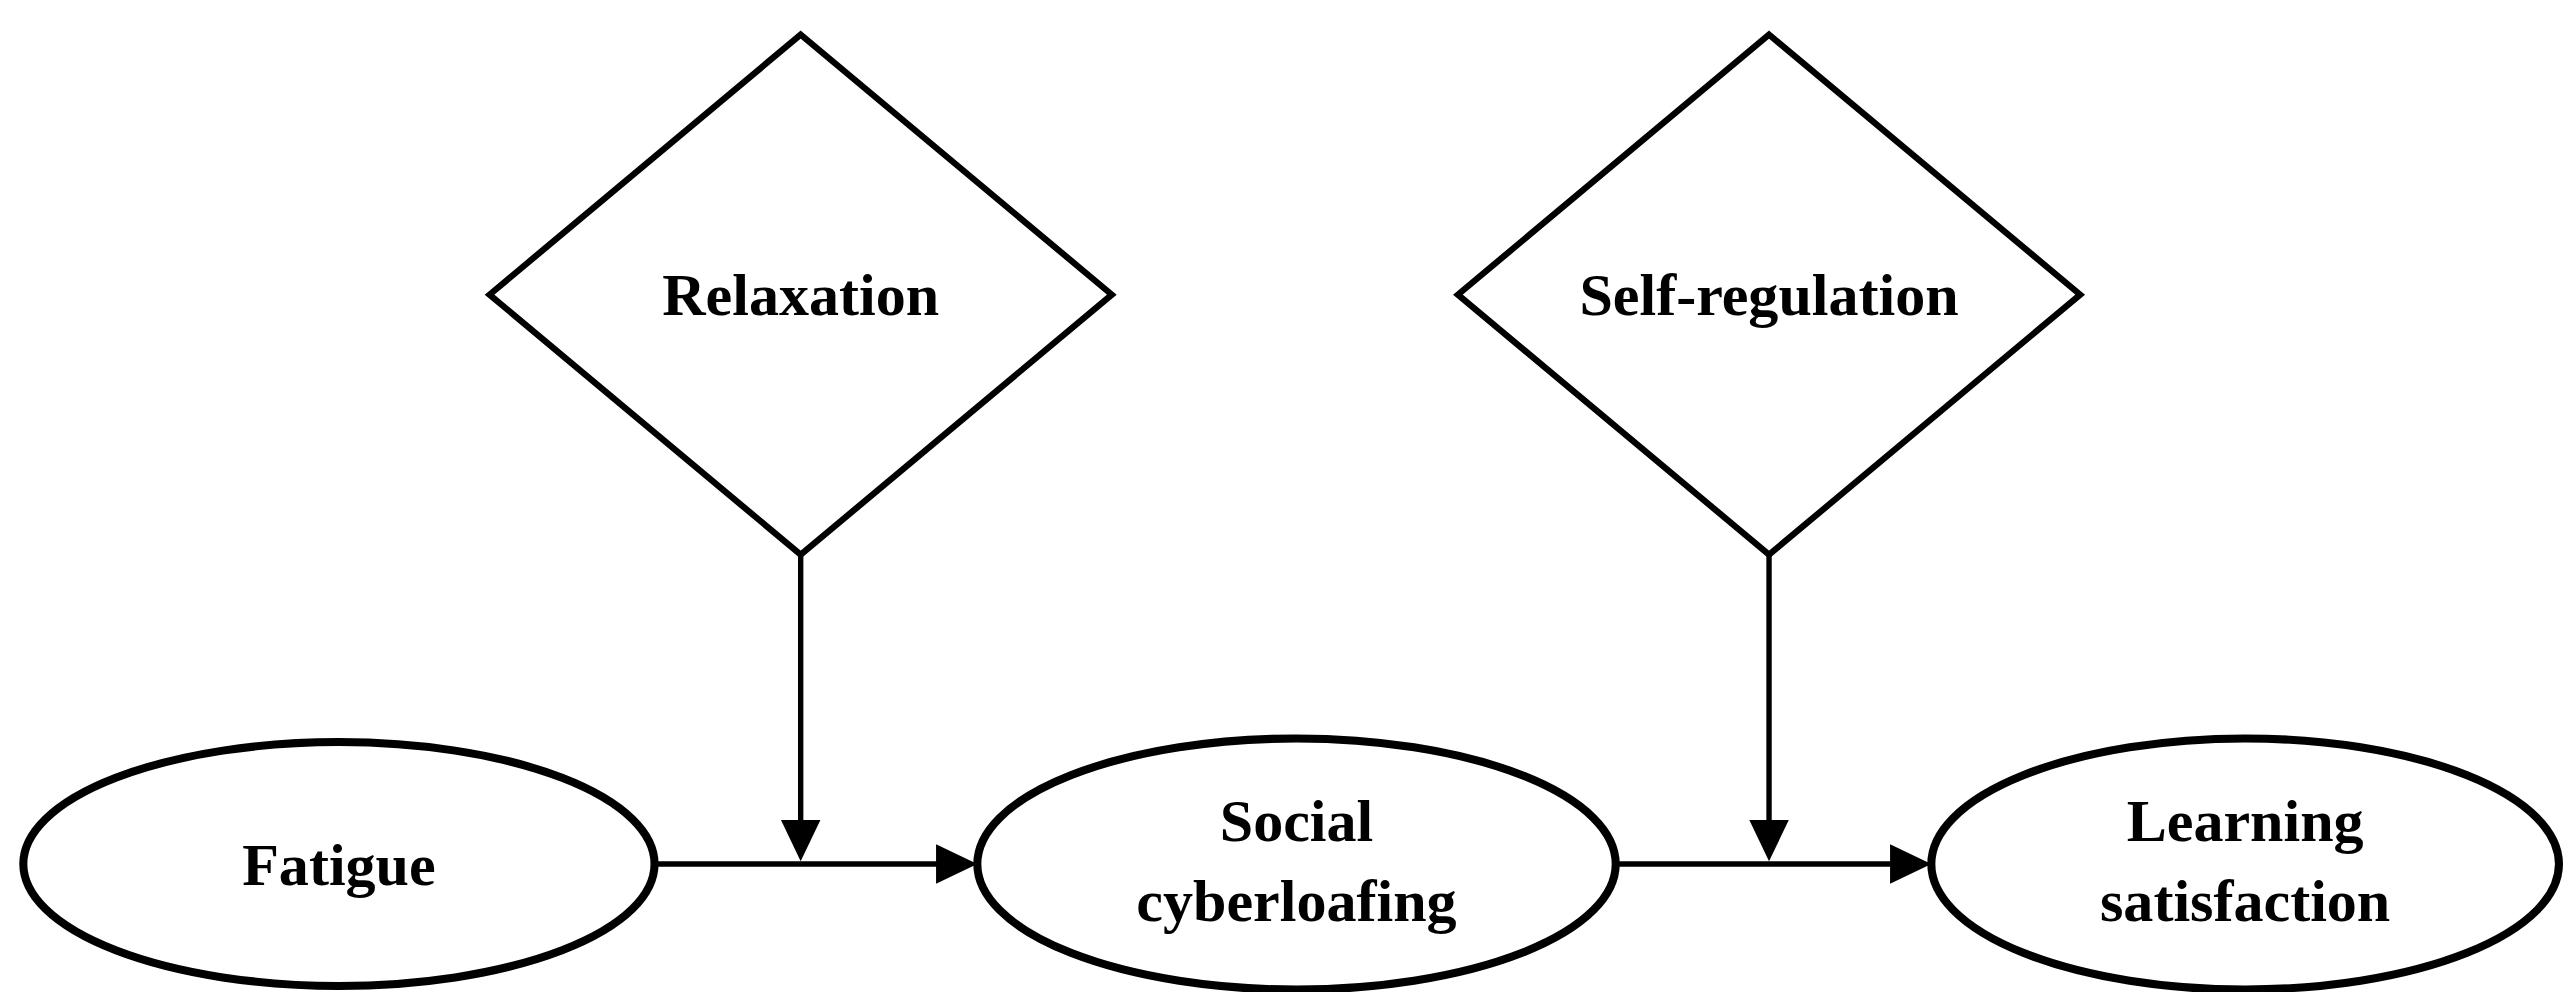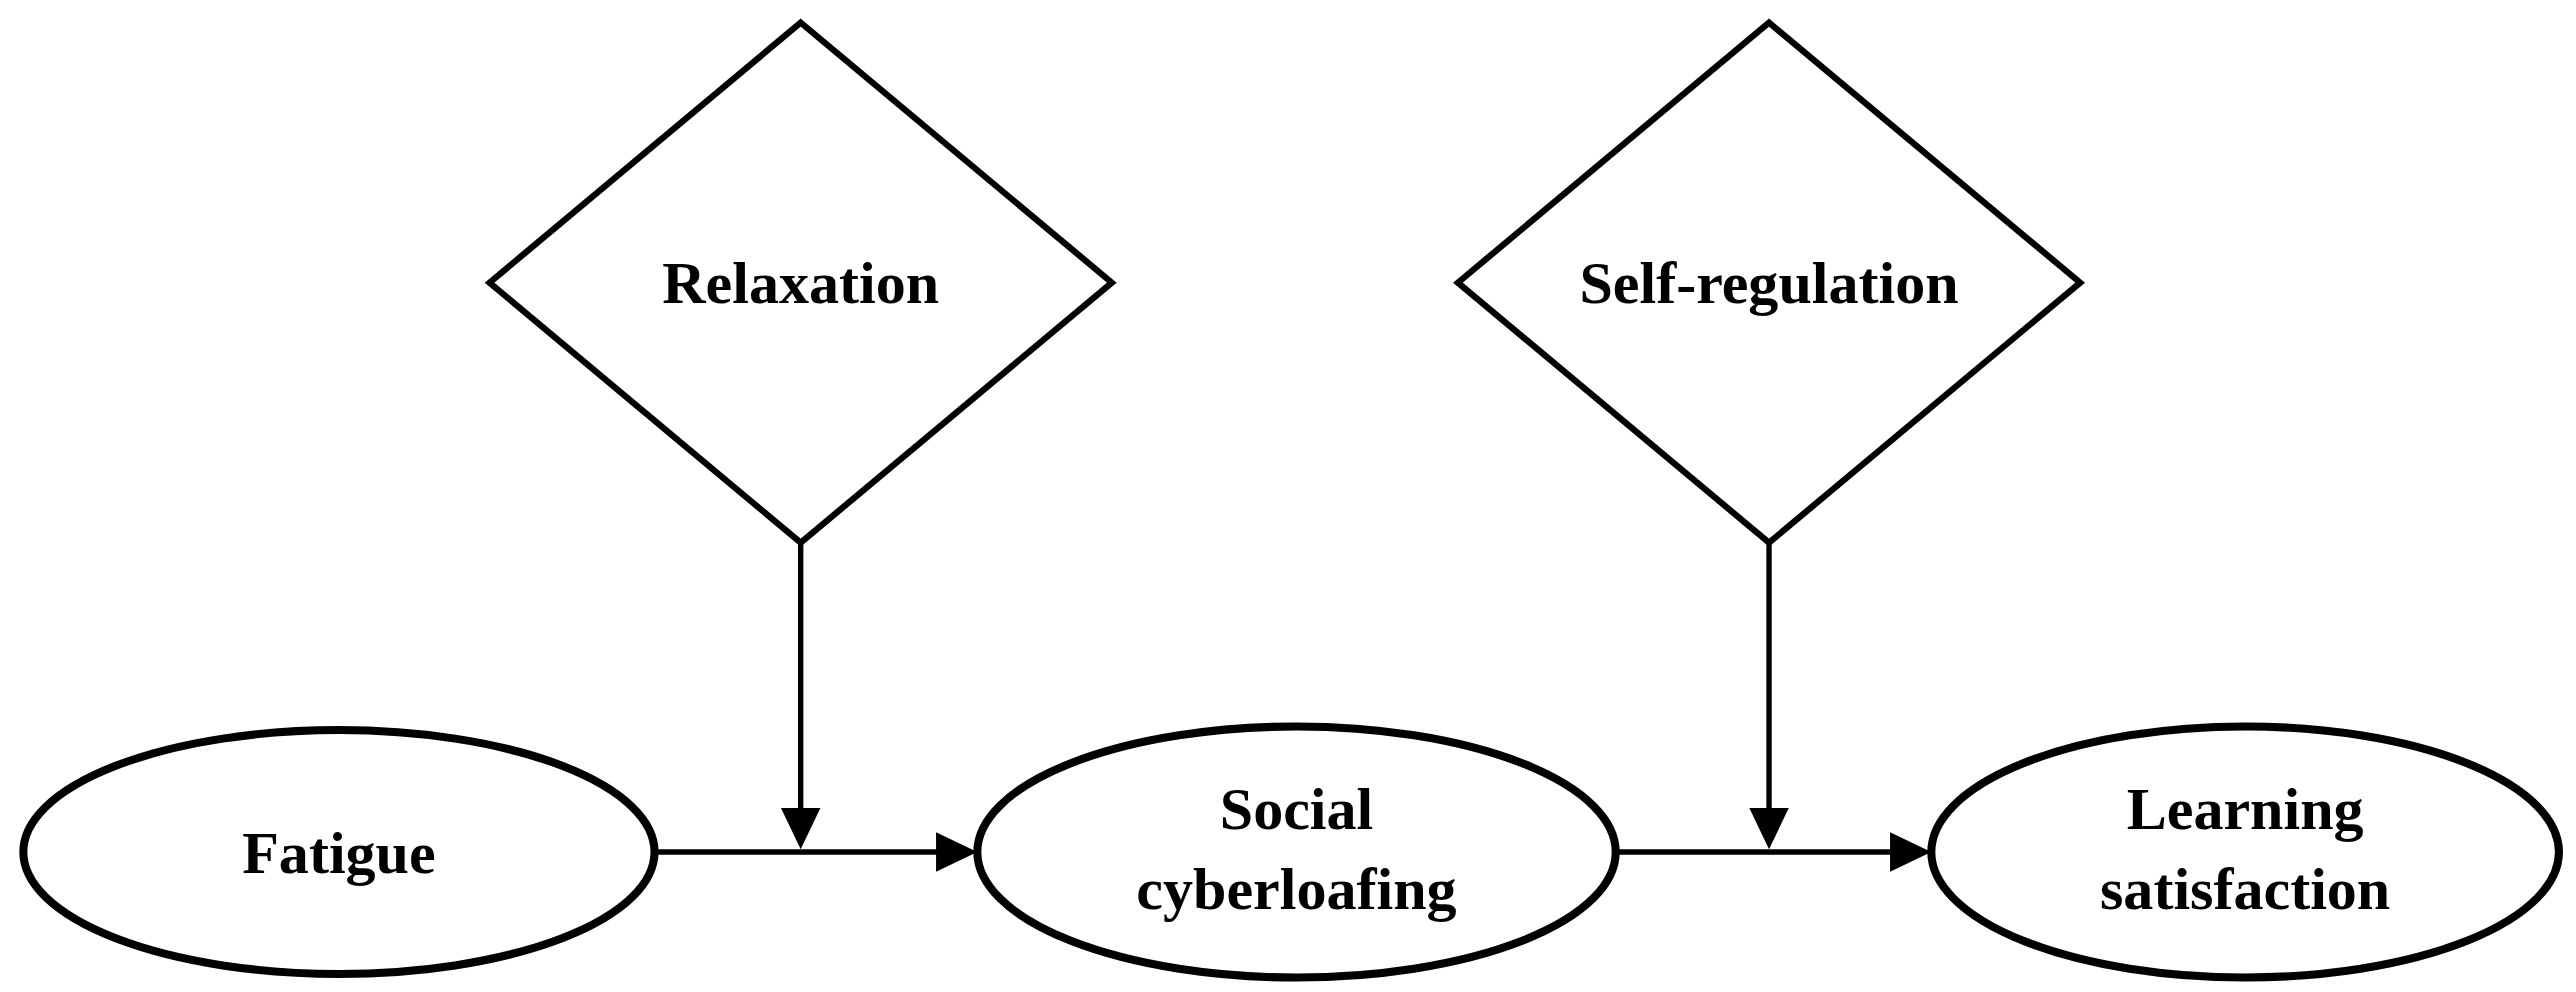--- a/index.html
+++ b/index.html
@@ -8,20 +8,21 @@
     background: #ffffff;
     width: 2576px;
     height: 993px;
     overflow: hidden;
   }
   .canvas {
     position: relative;
     width: 2576px;
     height: 799px;
     background: #ffffff;
+    margin-top: 12px;
   }
   svg { display: block; }
   .shape {
     fill: #ffffff;
     stroke: #000000;
     stroke-linejoin: miter;
   }
   .diamond { stroke-width: 7px; }
   .oval    { stroke-width: 9px; }
   .shaft {

